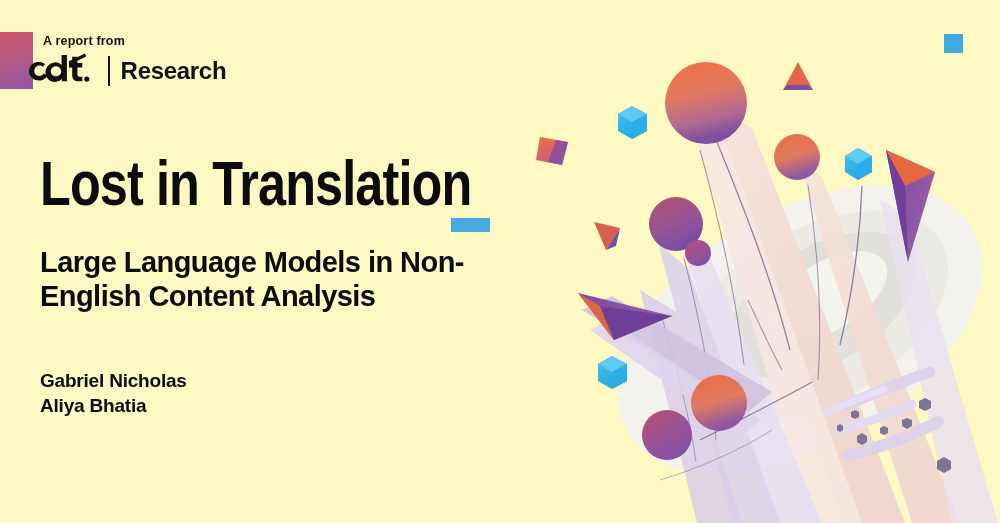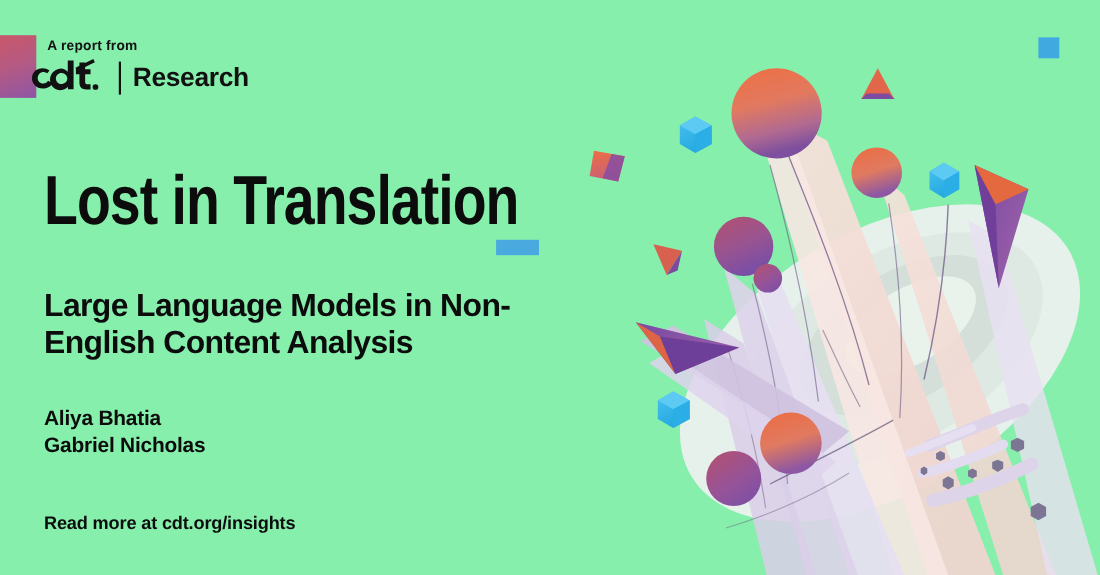--- a/index.html
+++ b/index.html
@@ -8,21 +8,21 @@
     background: #ffffff;
   }
   body {
     font-family: "Liberation Sans", sans-serif;
     -webkit-font-smoothing: antialiased;
   }
   #cover {
     position: relative;
     width: 1000px;
     height: 523px;
-    background: #86efac;
+    background: #fef9c3;
     overflow: hidden;
   }
 
   
   .logo-block {
     position: absolute;
     left: 0px;
     top: 32px;
     width: 210px;
     height: 58px;
@@ -95,21 +95,20 @@
   .subtitle {
     position: absolute;
     left: 40px;
     top: 246px;
     width: 445px;
     font-size: 29px;
     font-weight: bold;
     line-height: 1.17;
     letter-spacing: -0.55px;
     color: #0c0c0c;
-    margin-top: 16px;
   }
 
   .authors {
     position: absolute;
     left: 40px;
     top: 368px;
     font-size: 19px;
     font-weight: bold;
     line-height: 1.33;
     letter-spacing: -0.2px;
@@ -175,25 +174,24 @@
       <span class="logo-divider"></span>
       <span class="research-word">Research</span>
     </div>
   </div>
 
   <div class="main-title">Lost in Translation</div>
   <div class="title-accent"></div>
   <div class="subtitle">Large Language Models in Non-English Content Analysis</div>
 
   <div class="authors">
+    <div>Gabriel Nicholas</div>
     <div>Aliya Bhatia</div>
-    <div>Gabriel Nicholas</div>
   </div>
 
-  <div class="footer-note">Read more at cdt.org/insights</div>
 
   <div class="artwork">
     <svg width="500" height="523" viewBox="500 0 500 523" aria-hidden="true">
       <defs>
         <linearGradient id="gOrangePurple" x1="0" y1="0" x2="0.25" y2="1">
           <stop offset="0%" stop-color="#ed6f43"></stop>
           <stop offset="45%" stop-color="#e2795f"></stop>
           <stop offset="78%" stop-color="#b06a92"></stop>
           <stop offset="100%" stop-color="#7d4f9e"></stop>
         </linearGradient>

